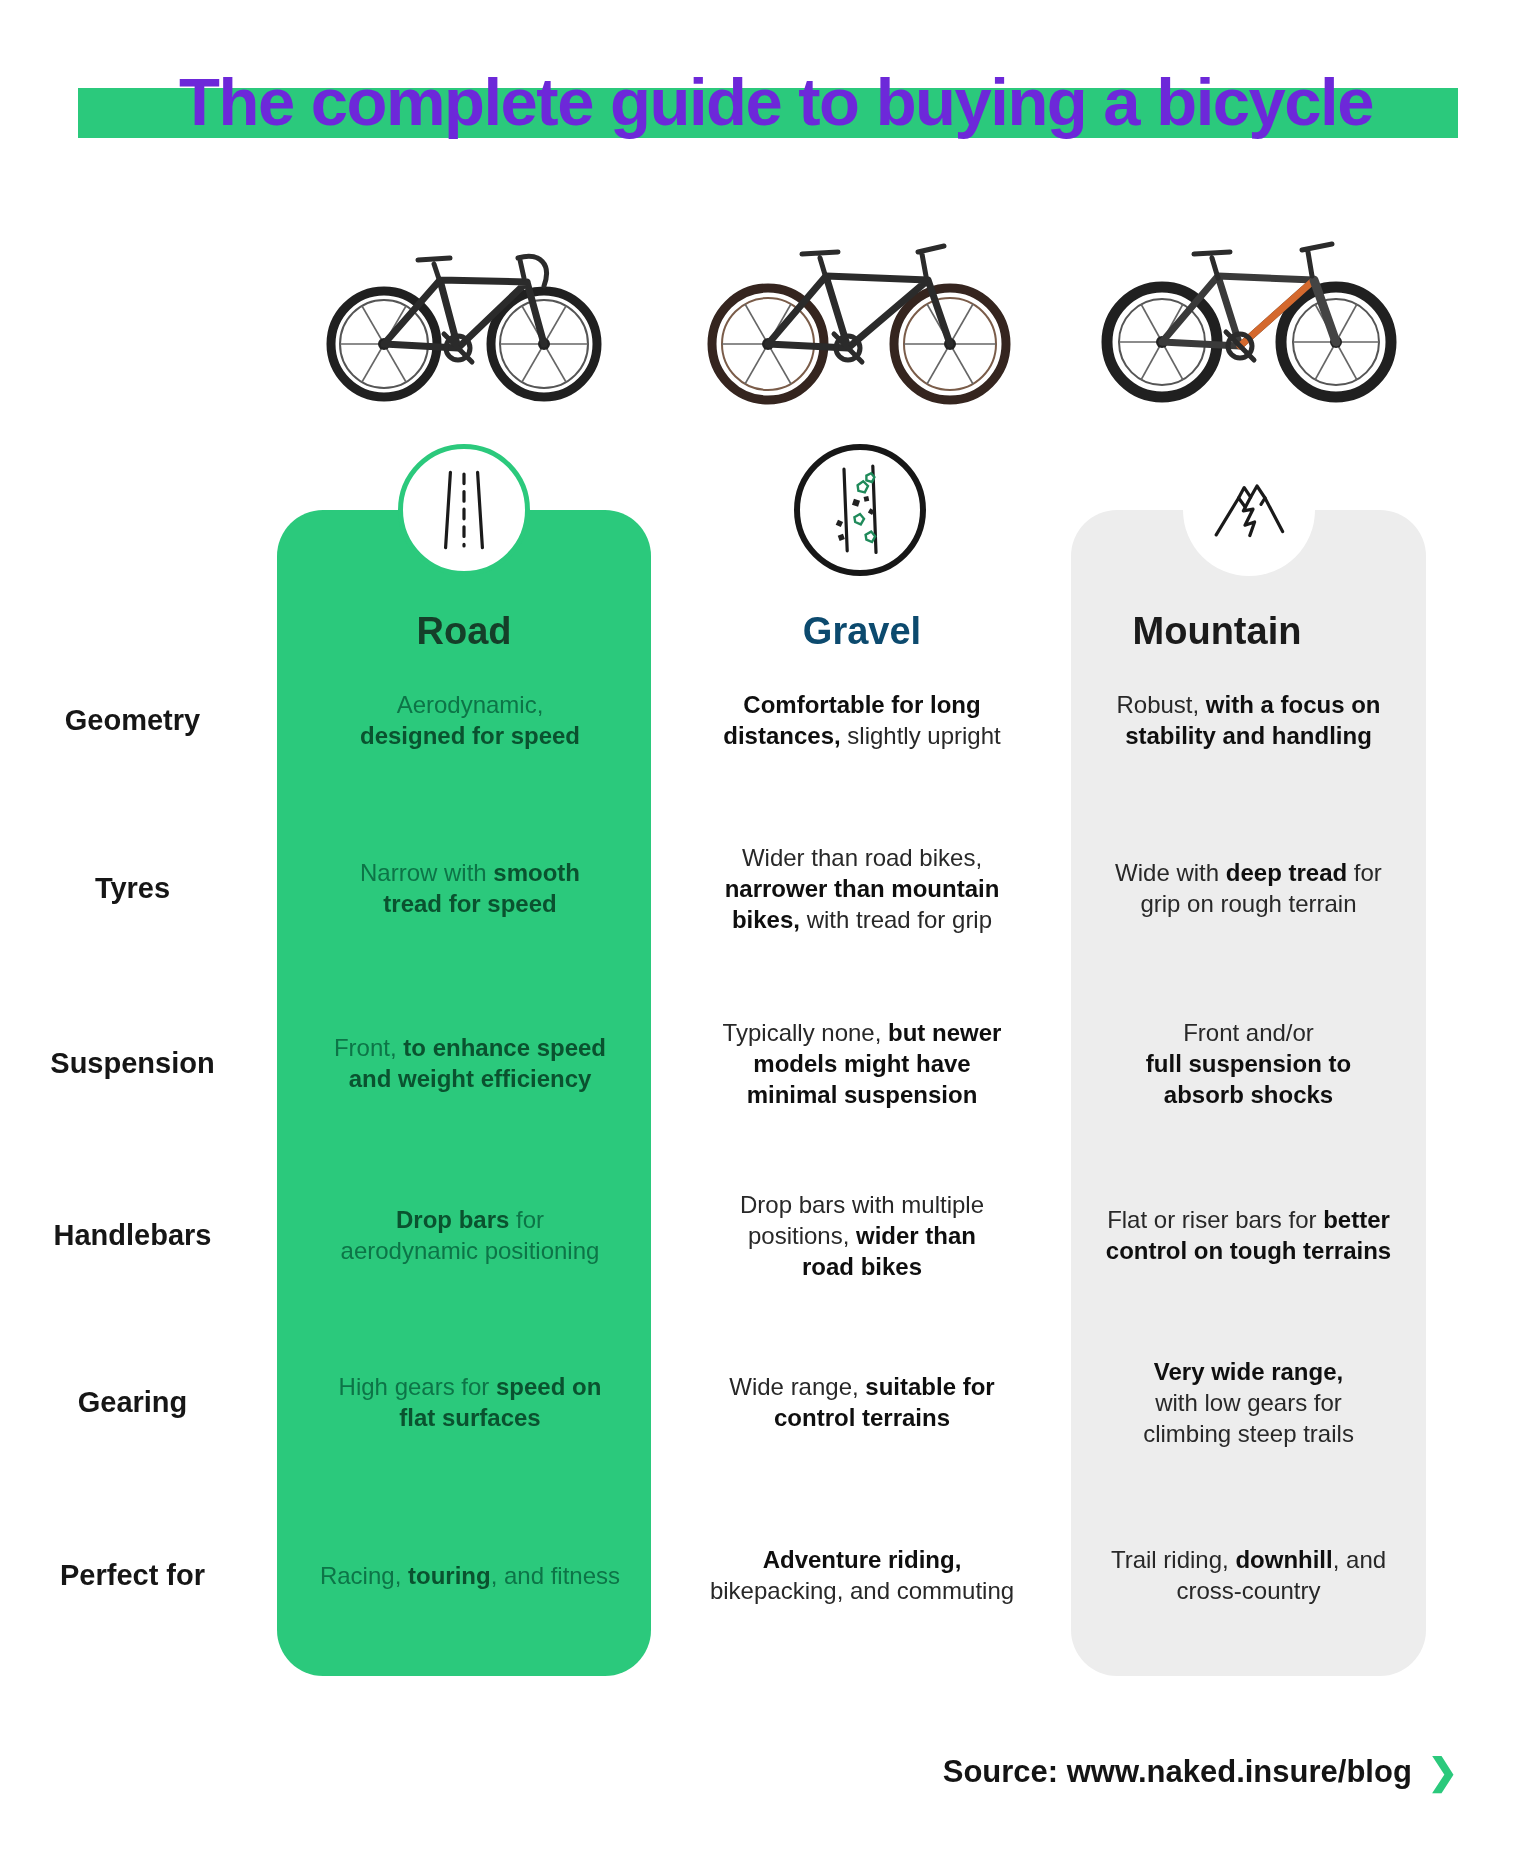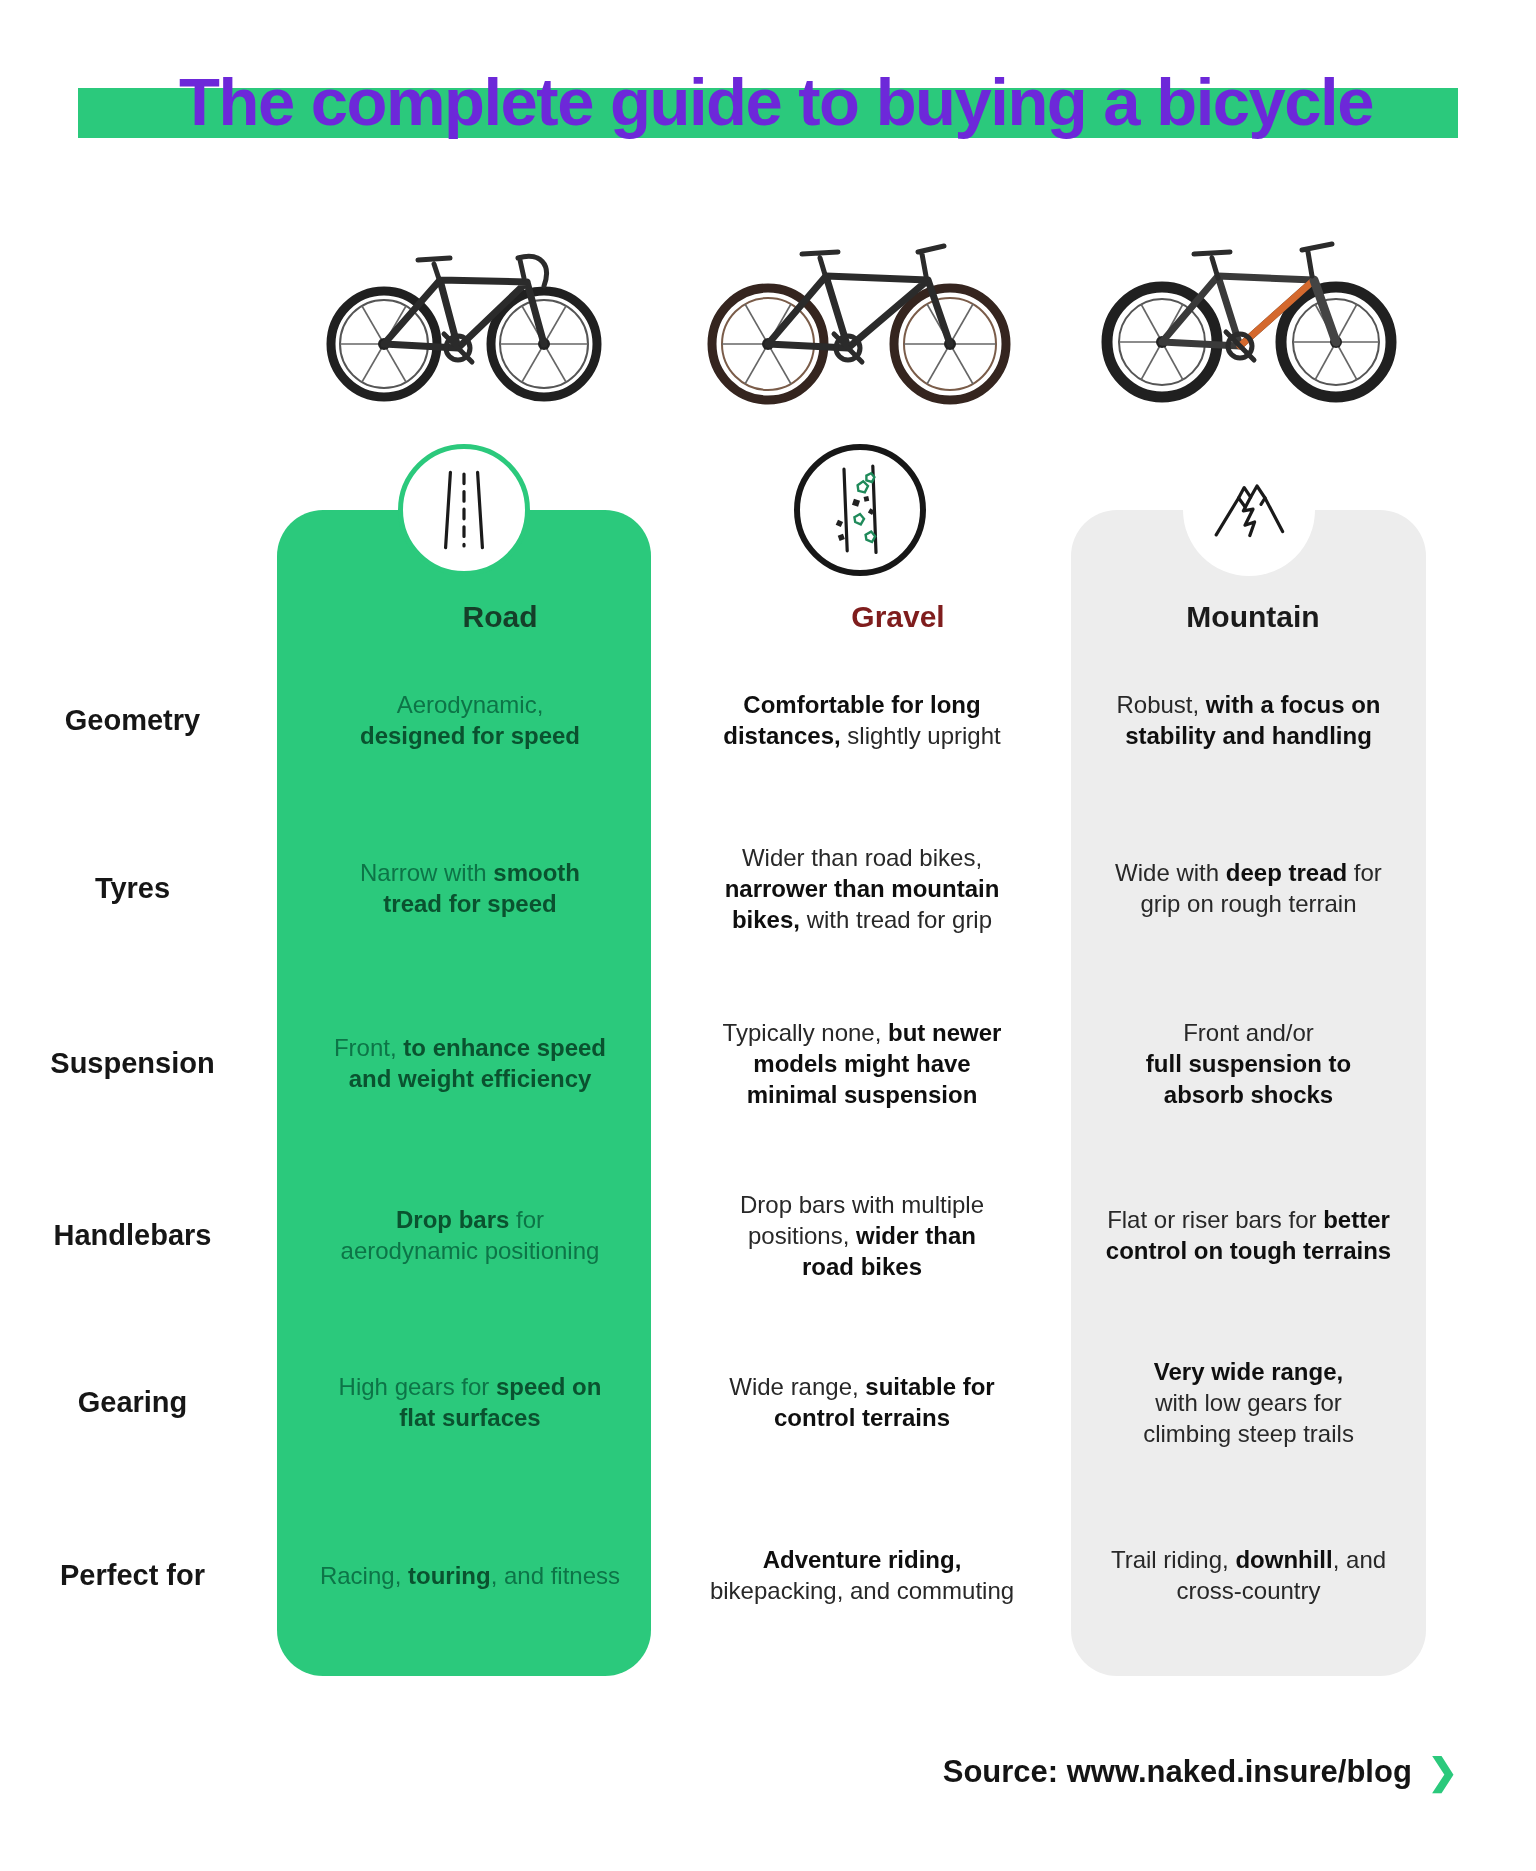--- a/index.html
+++ b/index.html
@@ -29,24 +29,24 @@
   .mountain-card{left:1071px;width:355px;background:var(--gray-card,#ededed);}
 
   
   .icon-circle{position:absolute;top:444px;width:132px;height:132px;border-radius:50%;background:#fff;
                box-sizing:border-box;display:flex;align-items:center;justify-content:center;}
   .icon-road{left:398px;border:5px solid var(--green,#2bc97c);}
   .icon-gravel{left:794px;border:6px solid #171717;}
   .icon-mountain{left:1183px;}
 
   
-  .col-header{position:absolute;top:596px;height:42px;line-height:42px;text-align:center;
-              font-size:30px;font-weight:700;margin-left:36px;}
+  .col-header{position:absolute;top:610px;height:42px;line-height:42px;text-align:center;
+              font-size:38px;font-weight:700;}
   .road-header{left:277px;width:374px;color:var(--road-header,#153f29);}
-  .gravel-header{left:680px;width:364px;color:#7f1d1d;}
+  .gravel-header{left:680px;width:364px;color:#0c4a6e;}
   .mountain-header{left:1071px;width:292px;color:#1b1b1b;}
 
   
   .trow{position:absolute;left:0;width:1536px;}
   .row-0{top:662px;height:116px;}
   .row-1{top:826px;height:124px;}
   .row-2{top:1001px;height:124px;}
   .row-3{top:1173px;height:124px;}
   .row-4{top:1340px;height:124px;}
   .row-5{top:1513px;height:124px;}

